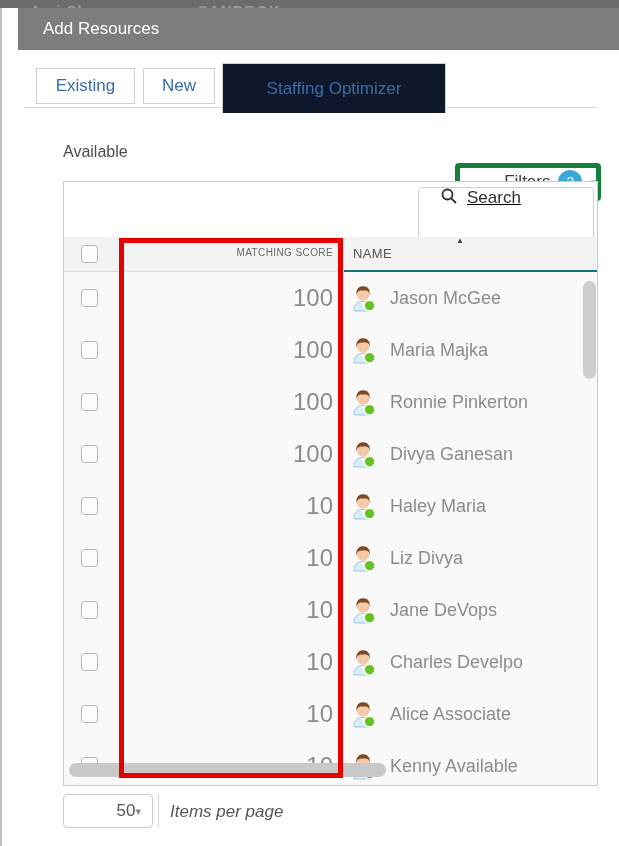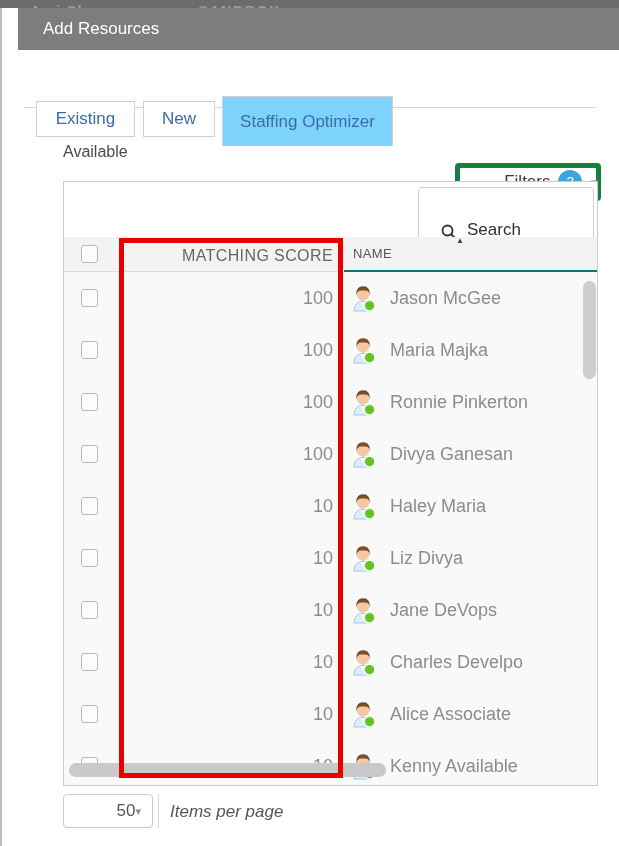--- a/index.html
+++ b/index.html
@@ -11,54 +11,54 @@
   .top-strip { position:absolute; left:0; top:0; width:619px; height:8px; background:#6c6c6c; overflow:hidden; z-index:5;}
   .top-strip .bg-frag { position:absolute; top:1px; color:#9d9d9d; font-size:15px; font-weight:bold; letter-spacing:1px; line-height:20px; }
   .left-sliver { position:absolute; left:0; top:8px; width:2px; height:838px; background:#bfbfbf; z-index:5;}
 
   
   .modal-header { position:absolute; left:18px; top:8px; width:617px; height:42px; background:#7d7d7d; z-index:4;}
   .modal-title { position:absolute; left:25px; top:11px; color:#ffffff; font-size:17px; }
 
   
   .tab-line { position:absolute; left:24px; top:107px; width:572px; height:1px; background:#d6d6d6; }
-  .tab { position:absolute; background:#fff; border:1px solid #d0d0d0; color:#3a6da8; font-size:17px; text-align:center; z-index:2; display:flex; align-items:center; justify-content:center; cursor:pointer;margin-top:33px;}
+  .tab { position:absolute; background:#fff; border:1px solid #d0d0d0; color:#3a6da8; font-size:17px; text-align:center; z-index:2; display:flex; align-items:center; justify-content:center; cursor:pointer;}
   .tab.t0 { left:36px;  top:68px; width:99px;  height:36px; }
   .tab.t1 { left:143px; top:68px; width:72px;  height:36px; }
-  .tab.t2 { left:222px; top:63px; width:171px; height:50px; border-bottom:none; z-index:3; background:#7dd3fc;}
+  .tab.t2 { left:222px; top:63px; width:224px; height:50px; border-bottom:none; z-index:3; background:#0f172a;}
 
   
   .available-label { position:absolute; left:63px; top:143px; font-size:16px; color:#4c4c4c; }
   .filters-btn { position:absolute; left:455px; top:133px; width:146px; height:38px; background:#fff; border:5px solid #15803d; border-radius:4px; display:flex; align-items:center; justify-content:flex-end; gap:8px; cursor:pointer;margin-top:30px;}
   .filters-label { font-size:17px; color:#3b3b3b; }
   .filters-badge { width:24px; height:24px; border-radius:50%; background:#3ba7d9; color:#fff; font-size:14px; display:flex; align-items:center; justify-content:center; }
   .filters-caret { color:#8a8a8a; font-size:11px; }
 
   
   .grid { position:absolute; left:63px; top:181px; width:535px; height:605px; border:1px solid #cbcbcb; background:#fff; overflow:hidden; }
   .grid-toolbar { position:absolute; left:0; top:0; width:100%; height:55px; background:#fff; }
-  .search-box { position:absolute; right:3px; top:5px; width:176px; height:54px; border:1px solid #cfcfcf; border-radius:4px; background:#fff; display:flex; align-items:flex-end; gap:10px; padding-left:22px; cursor:text;}
+  .search-box { position:absolute; right:3px; top:5px; width:176px; height:54px; border:1px solid #cfcfcf; border-radius:4px; background:#fff; display:flex; align-items:flex-start; gap:10px; padding-left:22px; cursor:text;text-decoration:underline;}
   .search-text { font-size:17px; color:#303030; }
 
   .grid-header { position:absolute; left:0; top:55px; width:100%; height:35px; background:#f3f3f3; border-bottom:1px solid #dcdcdc; }
   .col-check { position:absolute; left:0; width:56px; height:100%; }
   .col-score { position:absolute; left:56px; width:224px; height:100%; }
   .col-name  { position:absolute; left:280px; width:253px; height:100%; }
-  .hdr-score { position:absolute; right:11px; top:10px; font-size:16px; color:#666; letter-spacing:0.4px; }
+  .hdr-score { position:absolute; right:11px; top:10px; font-size:10px; color:#666; letter-spacing:0.4px; }
   .hdr-name  { position:absolute; left:9px; top:9px; font-size:13px; color:#555; letter-spacing:0.4px; }
   .hdr-name-underline { position:absolute; left:0; bottom:-1px; width:100%; height:2px; background:#0f7474; }
   .sort-arrow { position:absolute; left:112px; top:-1px; font-size:8px; color:#444; }
 
   .checkbox { display:block; width:17px; height:18px; border:1px solid #b9b9b9; border-radius:3px; background:#fcfcfc; cursor:pointer;}
   .col-check .checkbox { position:absolute; left:17px; top:50%; margin-top:-9px; }
 
   .grid-body { position:absolute; left:0; top:90px; width:100%; height:515px; background:#f9f9f9; overflow:hidden;}
   .grid-row { position:relative; width:100%; height:52px; }
   .cell-check { position:absolute; left:0; top:0; width:56px; height:100%; }
-  .cell-score { position:absolute; left:56px; top:0; width:224px; height:100%; display:flex; align-items:center; justify-content:flex-end; padding-right:11px; font-size:18px; color:#8c8c8c; }
+  .cell-score { position:absolute; left:56px; top:0; width:224px; height:100%; display:flex; align-items:center; justify-content:flex-end; padding-right:11px; font-size:24px; color:#8c8c8c; }
   .cell-name  { position:absolute; left:280px; top:0; width:253px; height:100%; display:flex; align-items:center; gap:14px; padding-left:6px; white-space:nowrap; overflow:hidden;}
   .name-label { font-size:18px; color:#8c8c8c; }
   .avatar { width:26px; height:28px; flex:0 0 auto; display:block; }
 
   .vscroll-thumb { position:absolute; right:1px; top:99px; width:13px; height:98px; background:#cdcdcd; border-radius:7px; z-index:6; cursor:grab;}
   .hscroll-thumb { position:absolute; left:5px; top:581px; width:317px; height:14px; background:#c9c9c9; border-radius:7px; z-index:6; cursor:grab;}
 
   
   .red-annotation { position:absolute; left:119px; top:238px; width:224px; height:540px; border:5px solid #e60000; z-index:50; pointer-events:none; }
 

